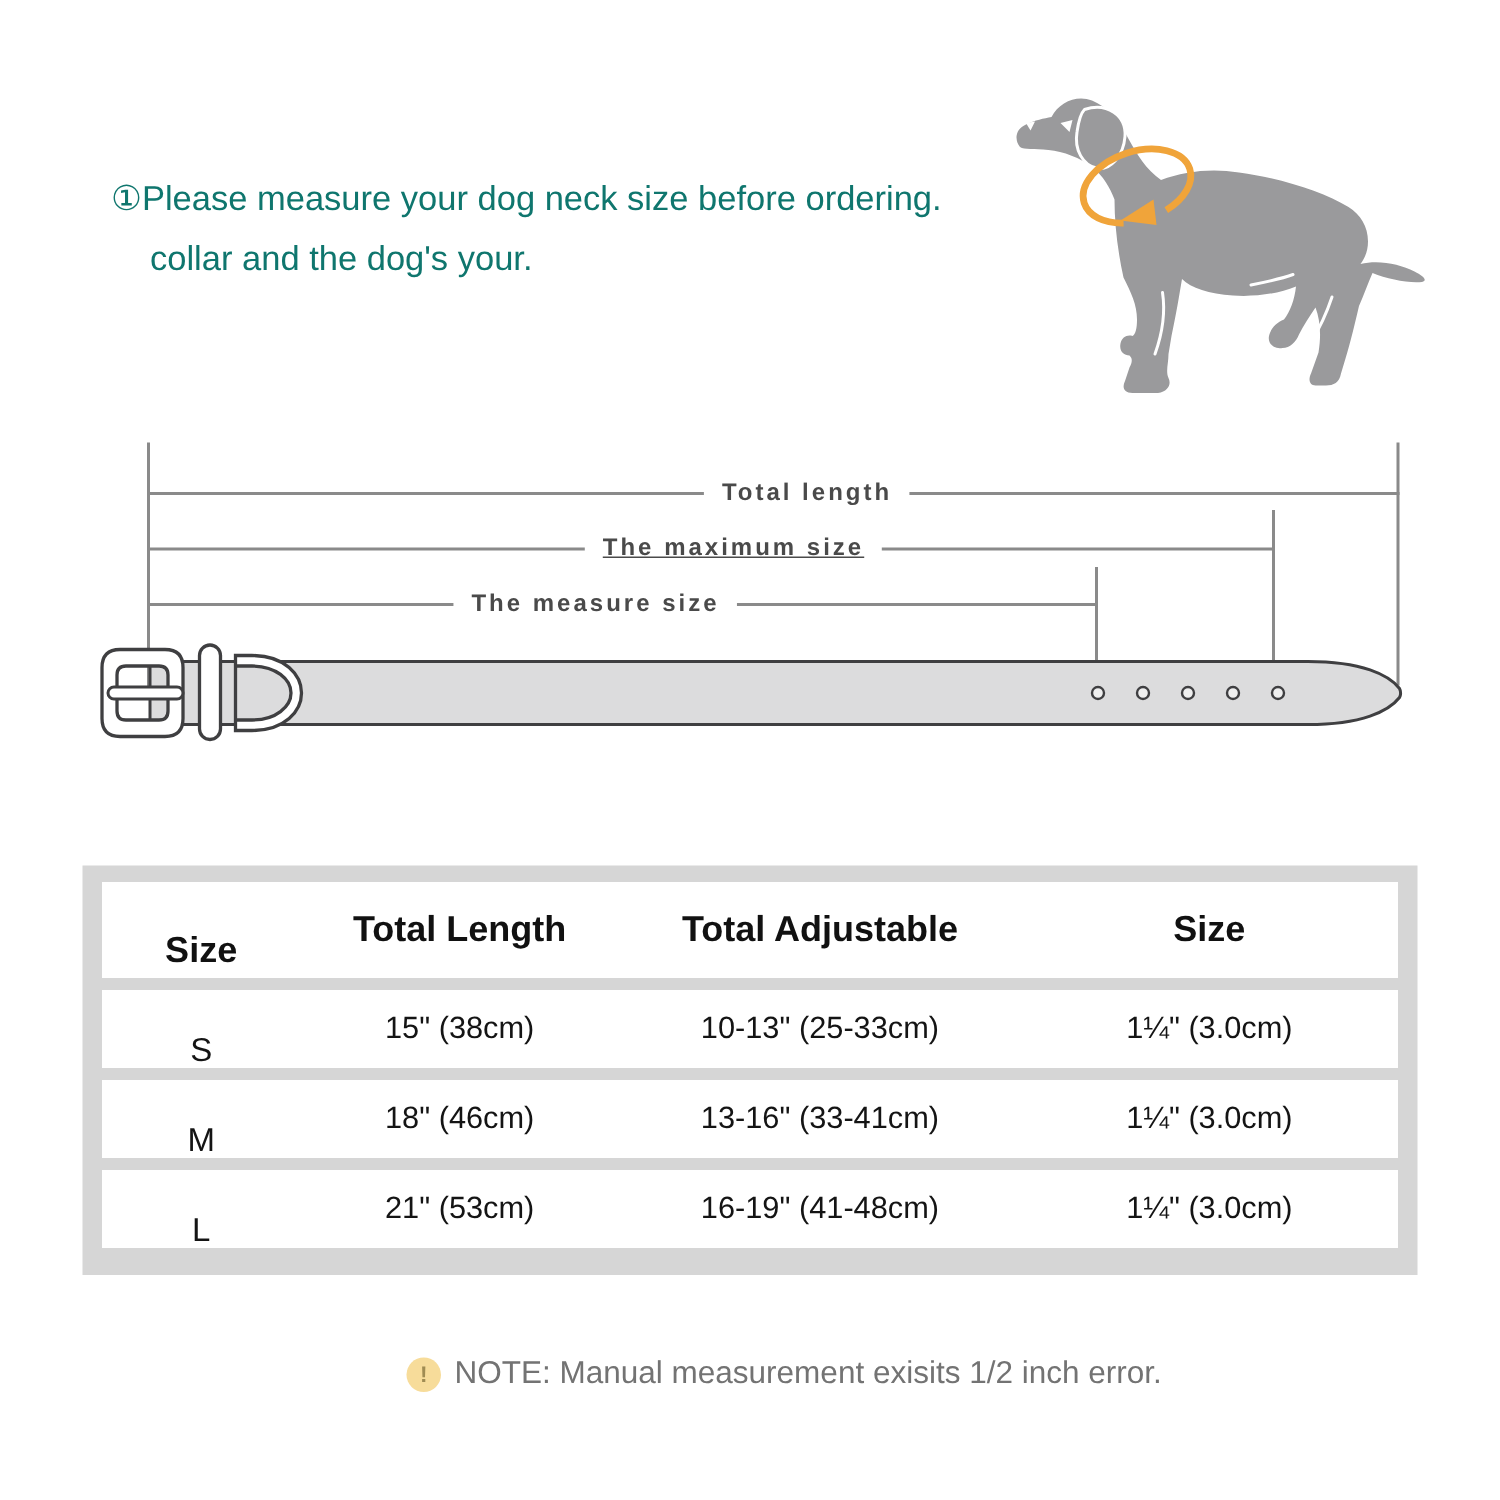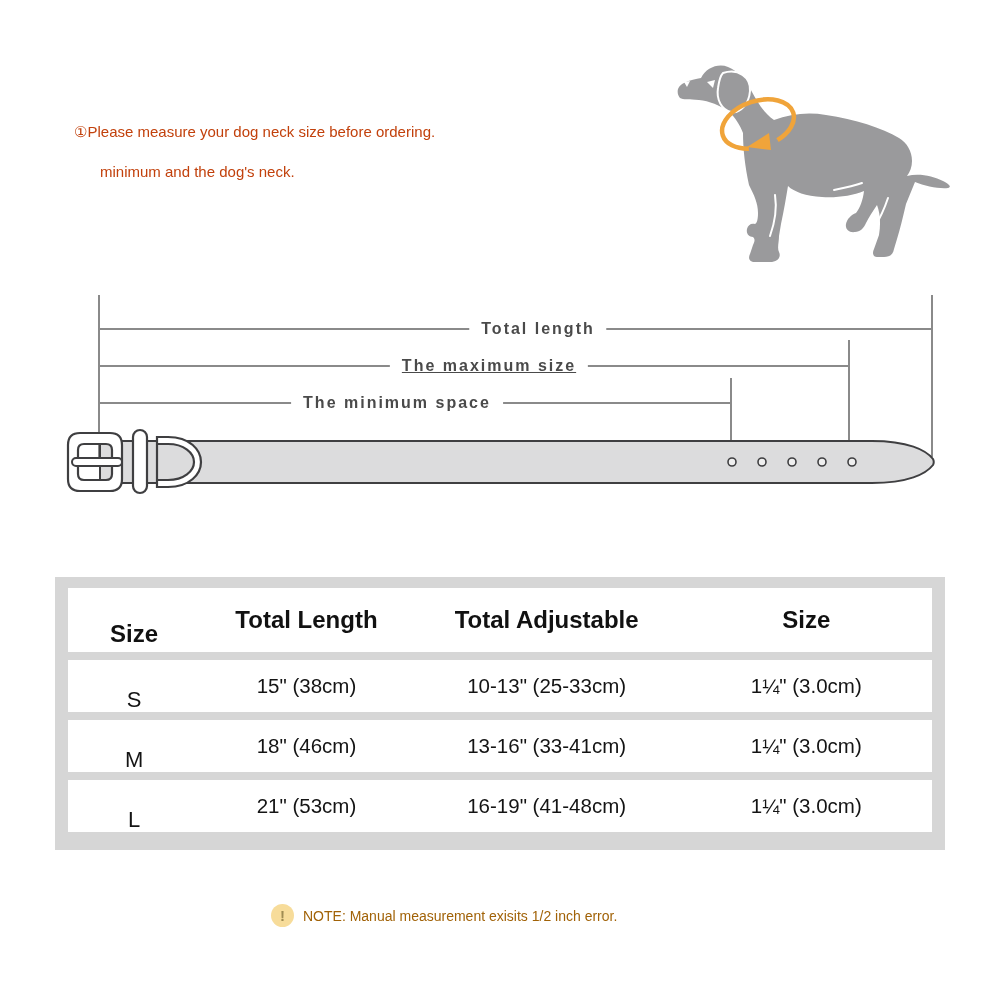--- a/index.html
+++ b/index.html
@@ -12,21 +12,21 @@
     --table-frame:#d6d6d6;
     --note-bg:#f7dc9a;
     --note-glyph:#a08c53;
   }
   html,body{margin:0;padding:0;}
   body{
     width:1000px;height:1000px;position:relative;background:#ffffff;
     font-family:"Liberation Sans", sans-serif;color:var(--text);overflow:hidden;
   }
   
-  .instructions{position:absolute;left:74px;top:112px;font-size:15px;line-height:40px;color:#c2410c;}
+  .instructions{position:absolute;left:74px;top:112px;font-size:23px;line-height:40px;color:#0f766e;}
   .instructions .indent{padding-left:26px;}
   
   .h-line{position:absolute;height:2px;background:var(--line);}
   .v-line{position:absolute;width:2px;background:var(--line);}
   .measure-label{
     position:absolute;transform:translate(-50%,-50%);background:#ffffff;
     padding:0 12px;font-size:16px;font-weight:700;letter-spacing:2px;color:#4a4a4a;white-space:nowrap;
   }
   .collar-svg{position:absolute;left:0;top:425px;}
   .dog-svg{position:absolute;left:648px;top:40px;}
@@ -48,28 +48,28 @@
   .c-total{width:24.6%;}
   .c-neck{width:31%;}
   .c-width{width:29.1%;}
   .t-row.body .c-size{font-size:22px;}
   
   .note{position:absolute;left:271px;top:904px;display:flex;align-items:center;}
   .note-icon{
     width:23px;height:23px;border-radius:50%;background:var(--note-bg);
     color:var(--note-glyph);font-weight:700;font-size:15px;line-height:23px;text-align:center;flex:0 0 auto;
   }
-  .note-text{margin-left:9px;font-size:14px;color:#a16207;}
+  .note-text{margin-left:9px;font-size:21px;color:#737373;}
 </style>
 </head>
 <body>
 
 <div class="instructions">
   <div>①Please measure your dog neck size before ordering.</div>
-  <div class="indent">minimum and the dog's neck.</div>
+  <div class="indent">collar and the dog's your.</div>
 </div>
 
 <svg class="dog-svg" width="310" height="235" viewBox="0 0 310 235">
 
   <path class="dog-fill" d="
     M 32,58
     C 28,53 29,46 36,43 C 42,40 48,39 53,38
     C 58,28 70,23 80,27 C 90,31 99,41 104,52
     C 110,63 116,73 126,80
     C 142,74 160,72 178,75 C 207,79 234,88 251,98
@@ -112,21 +112,21 @@
   <div class="v-line" style="left:931px;top:295px;height:162px;"></div>
   <div class="v-line" style="left:848px;top:340px;height:117px;"></div>
   <div class="v-line" style="left:730px;top:378px;height:79px;"></div>
 
   <div class="h-line" style="left:98px;top:328px;width:835px;"></div>
   <div class="h-line" style="left:98px;top:365px;width:752px;"></div>
   <div class="h-line" style="left:98px;top:402px;width:634px;"></div>
 
   <span class="measure-label" style="left:538px;top:329px;">Total length</span>
   <span class="measure-label" style="left:489px;top:366px;text-decoration:underline;">The maximum size</span>
-  <span class="measure-label" style="left:397px;top:403px;">The minimum space</span>
+  <span class="measure-label" style="left:397px;top:403px;">The measure size</span>
 </div>
 
 <svg class="collar-svg" width="1000" height="90" viewBox="0 0 1000 90">
 
   <path d="M 100,16 H 872 C 908,16 926,25 933,34 C 934,36 934,38 933,40 C 926,49 908,58 872,58 H 100 Z" fill="var(--collar-fill)" class="collar-outline" stroke-width="2"></path>
 
   <g>
     <circle cx="732" cy="37" r="4" fill="#efefef" class="collar-outline" stroke-width="1.6"></circle>
     <circle cx="762" cy="37" r="4" fill="#efefef" class="collar-outline" stroke-width="1.6"></circle>
     <circle cx="792" cy="37" r="4" fill="#efefef" class="collar-outline" stroke-width="1.6"></circle>

